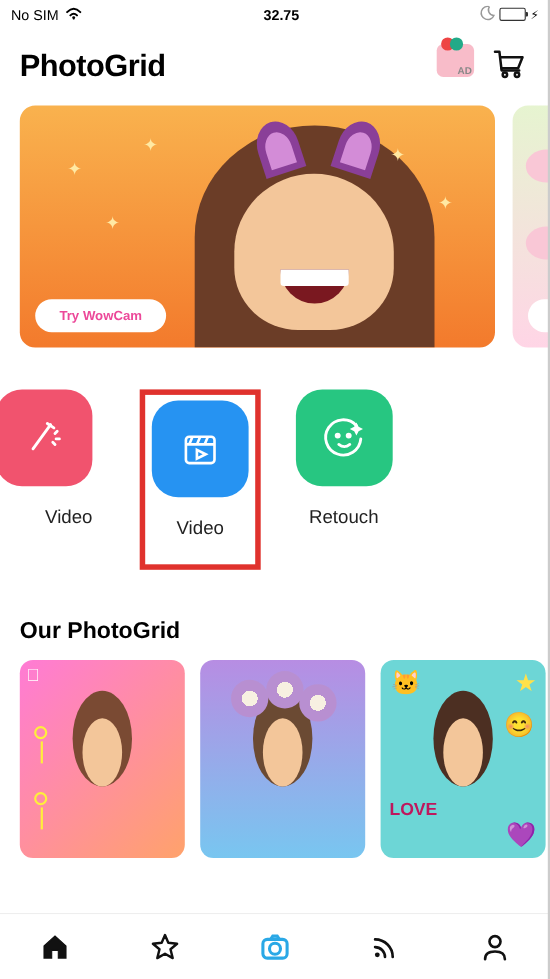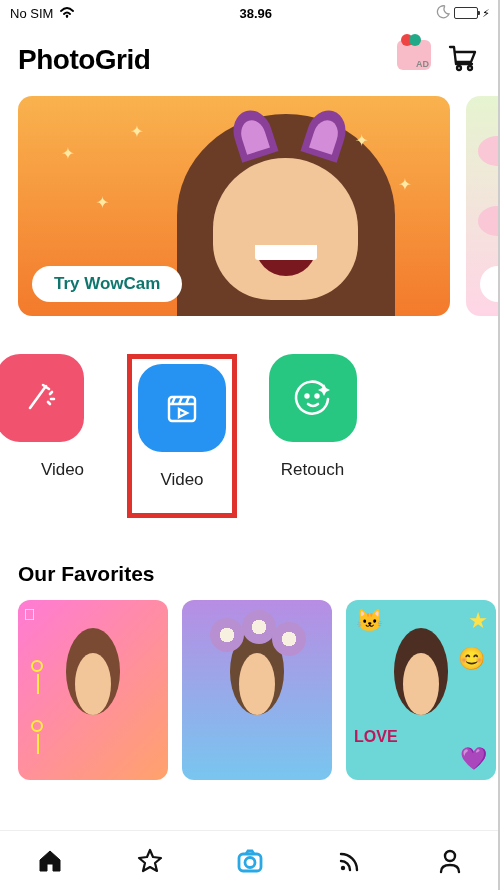--- a/index.html
+++ b/index.html
@@ -92,21 +92,21 @@
 }
 .ear.inner { background: #d38cd7; width: 24px; height: 32px; left: 7px; top: 10px; }
 .ear.left { left: 30%; top: -2%; transform: rotate(-18deg); }
 .ear.right { left: 58%; top: -2%; transform: rotate(18deg); }
 .sparkle {
 	position: absolute; width: 14px; height: 14px; color: #ffe9a3;
 }
 .btn-pill {
 	position: absolute; left: 14px; bottom: 14px;
 	background: #fff; border-radius: 20px; padding: 8px 22px;
-	font-size: 17px; font-weight: 600; color: #0f766e; border: none;
+	font-size: 12px; font-weight: 600; color: #ec4899; border: none;
 }
 .paws {
 	position: absolute; left: 12px; top: 40px; width: 26px; height: 120px;
 }
 .paw { width: 38px; height: 30px; background: #f9c7d6; border-radius: 50%; margin-bottom: 40px; }
 
 
 .tools { display: flex; padding: 32px 0 10px 0; }
 .tool {
 	flex: 0 0 125px; display: flex; flex-direction: column; align-items: center;
@@ -174,21 +174,21 @@
 <div class="status-bar">
 	<div class="status-left">
 		<span>No SIM</span>
 		<span>
 			<svg width="16" height="12" viewBox="0 0 16 12">
           <path d="M8 11 L8 11 M5 8 Q8 5 11 8 M2 5 Q8 -1 14 5" fill="none" stroke="#000" stroke-width="1.8" stroke-linecap="round"></path>
           <circle cx="8" cy="10" r="1.3" fill="#000"></circle>
         </svg>
 		</span>
 	</div>
-	<div class="status-center">38.96</div>
+	<div class="status-center">32.75</div>
 	<div class="status-right">
 		<span style="color:#999">
 			<svg width="14" height="14" viewBox="0 0 14 14">
           <path d="M9 1 A6 6 0 1 0 13 9 A5 5 0 0 1 9 1" fill="none" stroke="#999" stroke-width="1.3"></path>
         </svg>
 		</span>
 		<span class="battery"><span class="fill"></span></span>
 		<span style="font-size:11px">⚡︎</span>
 	</div>
 </div>
@@ -276,21 +276,21 @@
           <circle cx="27" cy="21" r="1.4" fill="#fff"></circle>
 				<path d="M18 29 Q23 33 28 29"></path>
 				<path d="M34 9 l2 4 4 2 -4 2 -2 4 -2 -4 -4 -2 4 -2 Z" fill="#fff" stroke="none"></path>
 			</svg>
 		</div>
 		<div class="tool-label">Retouch</div>
 	</div>
 
 </div>
 
-<div class="section-title">Our Favorites</div>
+<div class="section-title">Our PhotoGrid</div>
 <div class="fav-row">
 	<div class="fav-card fav-1">
 		<span class="apple-badge"></span>
 		<div class="fav-person">
         <div class="fav-head" style="background:#7a4a33"></div>
         <div class="fav-face"></div>
       </div>
 		<div class="stick" style="left:6px;top:60px">
         <div class="h"></div>
         <div class="b"></div>

